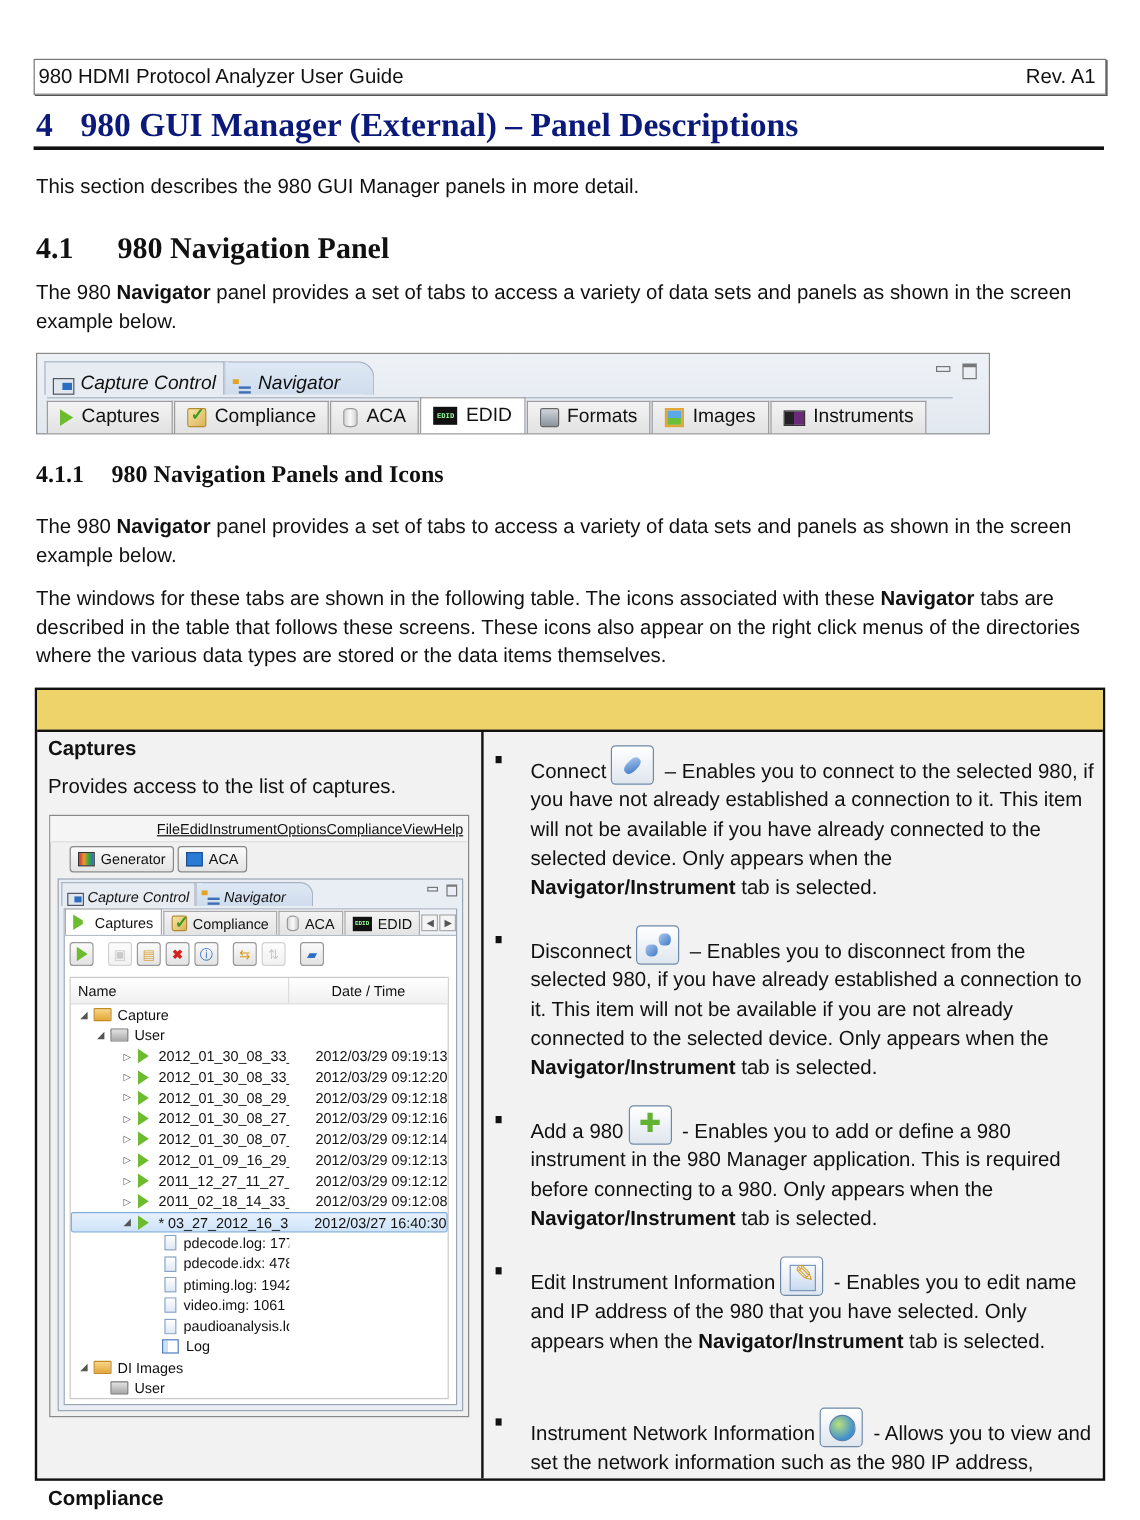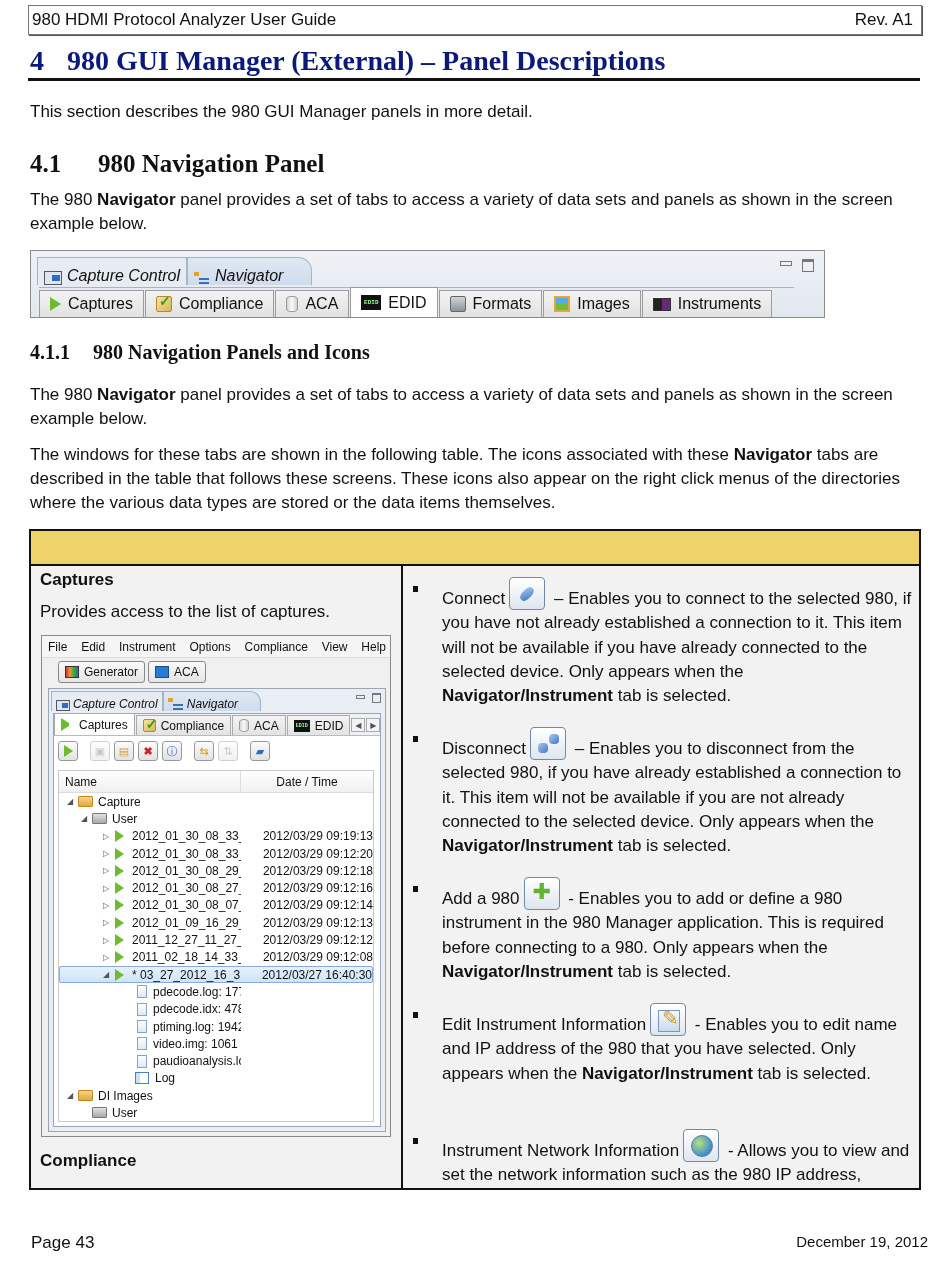--- a/index.html
+++ b/index.html
@@ -1,19 +1,19 @@
 <!DOCTYPE html>
 <html><head>
 <meta charset="utf-8">
 <style>
   * { box-sizing: border-box; margin: 0; padding: 0; }
   html, body { width: 950px; height: 1267px; background: #ffffff; overflow: hidden; }
   body { position: relative; font-family: "Liberation Sans", sans-serif; color: #111; font-size: 17px; }
 
-  .abs { position: absolute; }
+  .abs { position: absolute; margin-top: 44px; }
 
   
   .run-header { left: 28px; top: 5px; width: 894px; height: 30px; border: 1px solid #777; box-shadow: 1px 1px 0 #555;
     display: flex; justify-content: space-between; align-items: center; padding: 0 8px 0 3px; font-size: 17px; }
 
   .h1 { left: 30px; top: 45px; font-family: "Liberation Serif", serif; font-weight: bold; font-size: 28px; color: #0b1a7a; white-space: nowrap; }
   .h1 .num { display: inline-block; width: 37px; }
   .h1-rule { left: 28px; top: 78px; width: 892px; height: 3px; background: #111; }
 
   .p { left: 30px; width: 892px; line-height: 24px; font-size: 17px; }
@@ -58,21 +58,21 @@
   .th { height: 33px; display: flex; align-items: center; padding-left: 9px; font-weight: bold; font-size: 17px; }
   .th.c1 { width: 370px; border-right: 2px solid #111; }
   .col-div { position: absolute; left: 370px; top: 35px; bottom: 0; width: 2px; background: #111; }
 
   .left-cell { position: absolute; left: 9px; top: 38px; width: 352px; }
   .cell-title { font-weight: bold; font-size: 17px; line-height: 22px; }
   .cell-desc { font-size: 17px; line-height: 22px; margin-top: 10px; }
 
   
   .app { position: absolute; left: 10px; top: 104px; width: 350px; height: 502px; border: 1px solid #888; background: #f0f0f0; }
-  .menubar { height: 22px; display: flex; align-items: center; justify-content: space-between; padding: 0 4px 0 6px; font-size: 12px; background: #f5f5f5; border-bottom: 1px solid #ddd; }
+  .menubar { height: 22px; display: flex; align-items: center; justify-content: flex-end; padding: 0 4px 0 6px; font-size: 12px; background: #f5f5f5; border-bottom: 1px solid #ddd; text-decoration: underline; }
   .toolbar1 { height: 28px; display: flex; align-items: center; gap: 3px; padding-left: 16px; text-align: center; }
   .tb-btn { height: 22px; display: flex; align-items: center; gap: 5px; padding: 0 6px; border: 1px solid #888; border-radius: 3px; background: linear-gradient(#fafafa,#e4e4e4); font-size: 12px; }
   .ic-gen { width: 14px; height: 12px; background: linear-gradient(90deg,#c33,#e93,#3a3,#36c); border: 1px solid #333; }
   .ic-acab { width: 14px; height: 12px; background: #2a7bd6; border: 1px solid #1a4f8f; }
   .app-views { position: absolute; left: 6px; top: 52px; right: 4px; height: 444px; border: 1px solid #9aa6b4; background: #e9eef4; }
   .app-vt { position: absolute; left: 2px; top: 2px; display: flex; }
   .app-vt .view-tab { height: 20px; font-size: 12px; padding: 0 4px; gap: 3px; }
   .app-vt .view-tab.active { padding-right: 22px; border-radius: 0 11px 0 0; }
   .app-vt .ic-cc { width: 14px; height: 11px; }
   .app-vt .ic-cc::after { left: 5px; top: 2px; width: 6px; height: 5px; }

